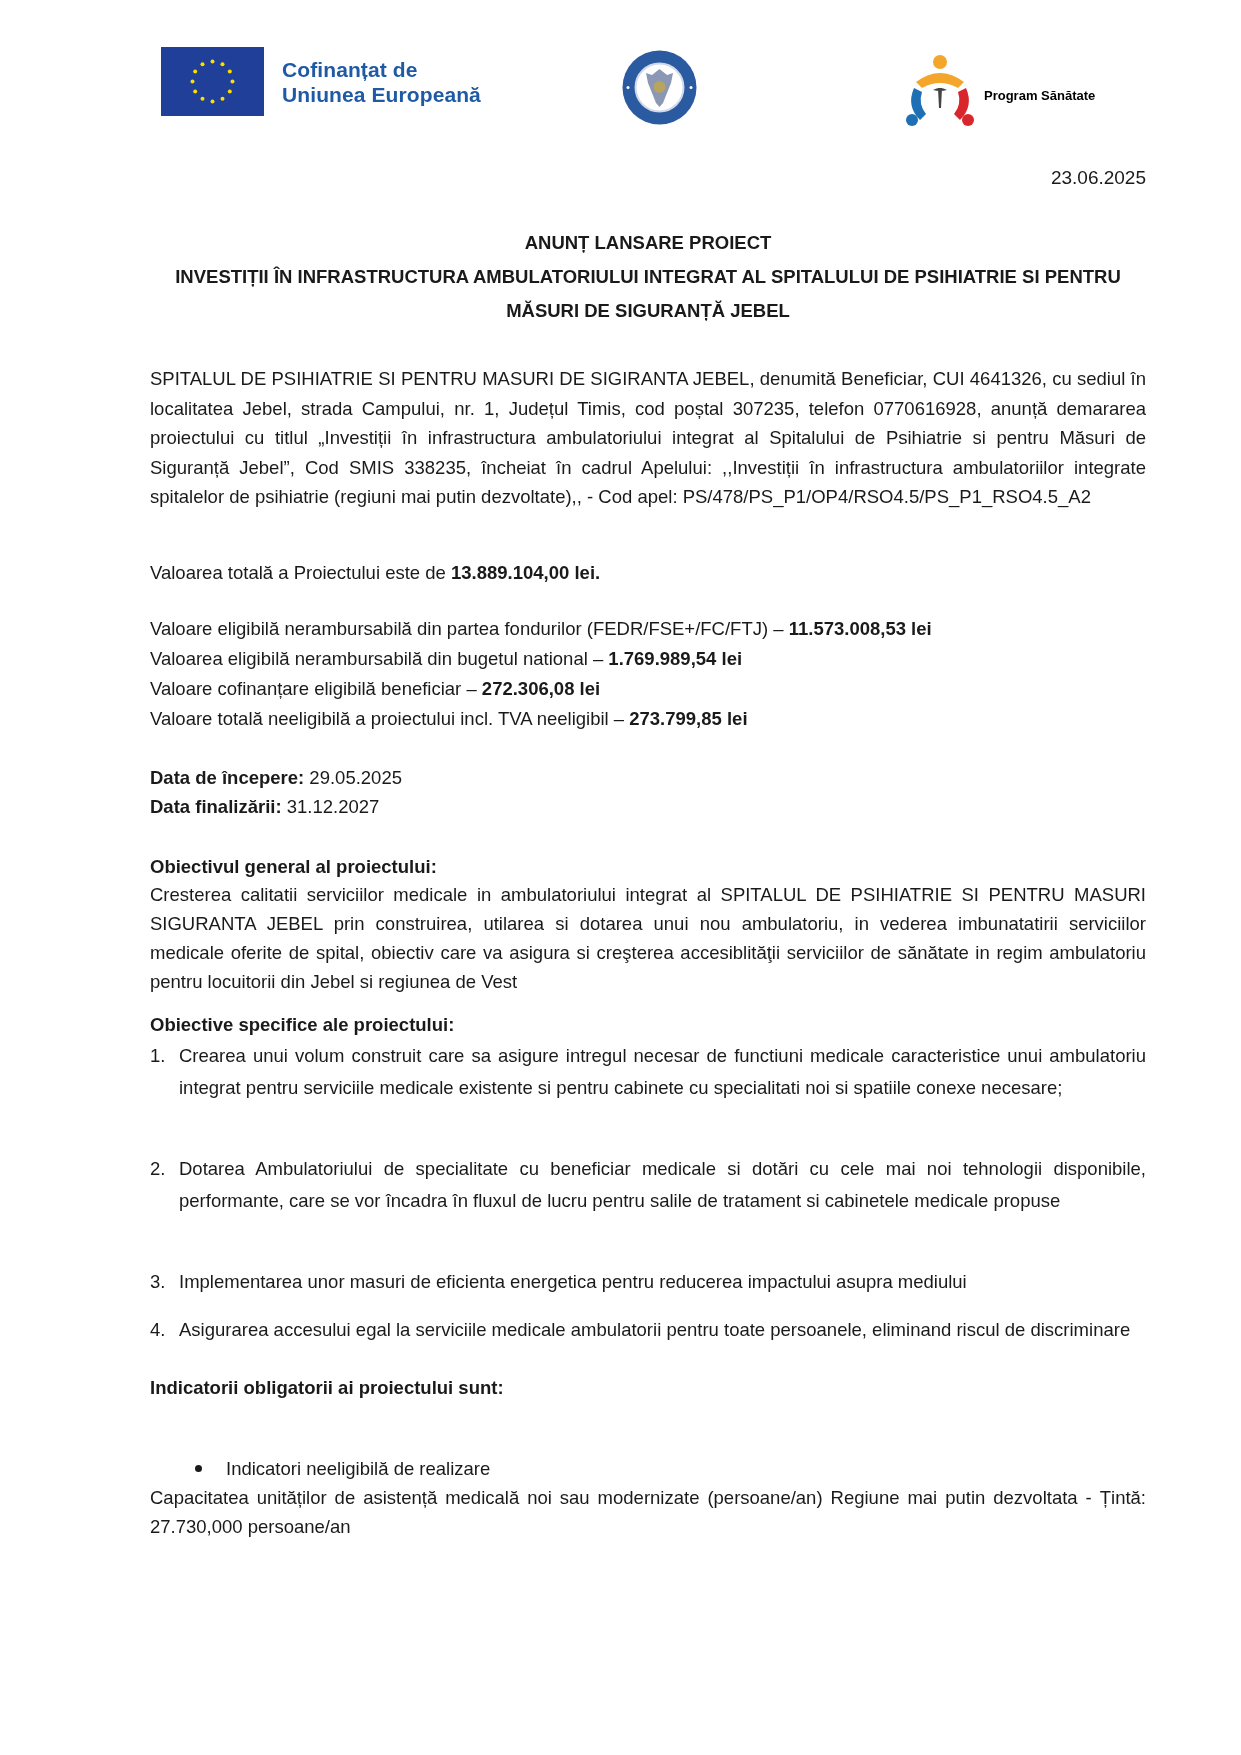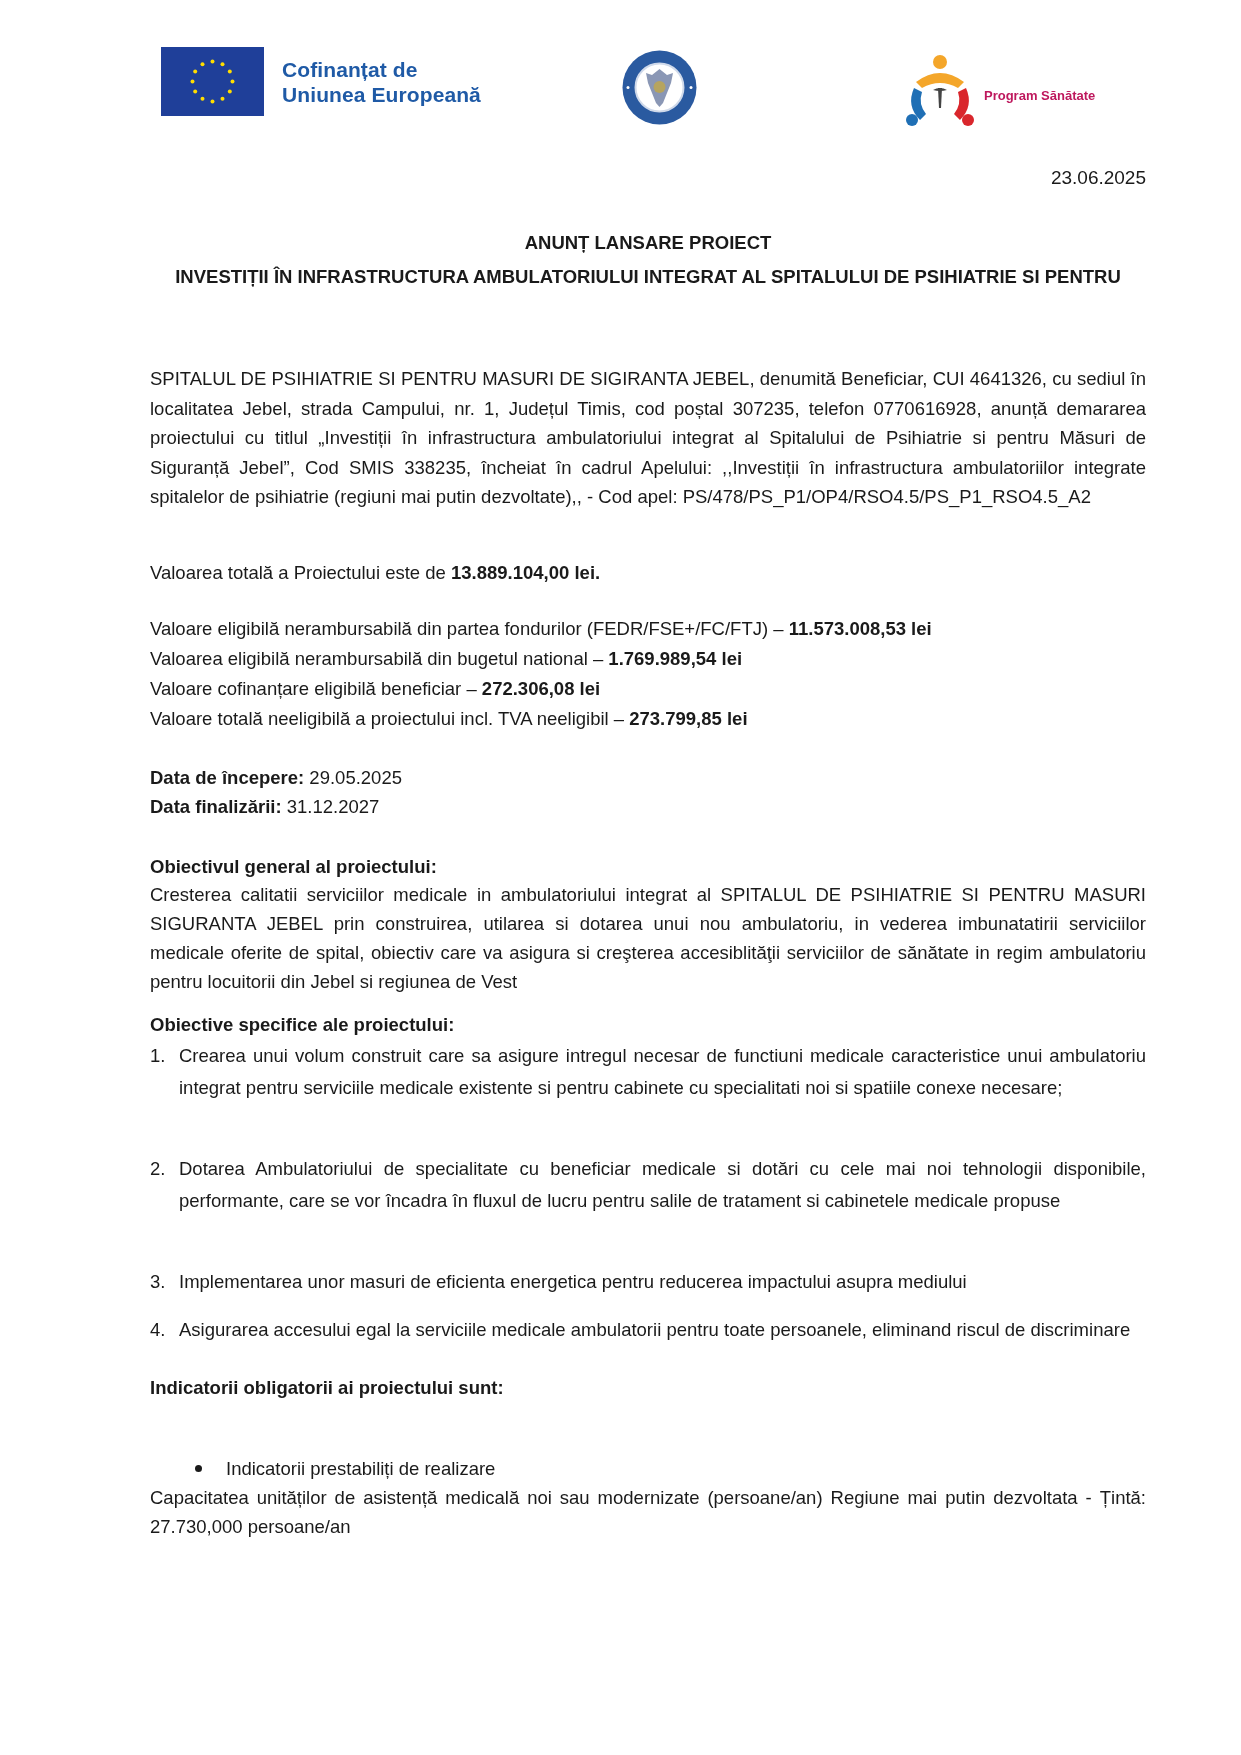--- a/index.html
+++ b/index.html
@@ -8,21 +8,21 @@
     font-family: "Liberation Sans", "DejaVu Sans", sans-serif;
     color: #1a1a1a;
   }
   .header { position: absolute; top: 0; left: 0; width: 1150px; height: 140px; }
   .eu-logo { position: absolute; left: 161px; top: 47px; display: flex; align-items: center; }
   .eu-flag { width: 103px; height: 69px; background: #1f3f99; position: relative; }
   .eu-flag svg { position: absolute; left: 0; top: 0; }
   .eu-text { margin-left: 18px; color: #1f5aa6; font-weight: bold; font-size: 21px; line-height: 25px; letter-spacing: 0.1px; }
   .gov-logo { position: absolute; left: 621px; top: 49px; width: 77px; height: 77px; }
   .ps-logo { position: absolute; left: 900px; top: 52px; display: flex; align-items: center; }
-  .ps-text { color: #be185d; font-weight: bold; font-size: 13px; margin-left: 4px; margin-top: 6px; }
+  .ps-text { color: #000000; font-weight: bold; font-size: 13px; margin-left: 4px; margin-top: 6px; }
 
   .date { position: absolute; right: 95px; top: 167px; font-size: 19px; }
   .title-block { position: absolute; left: 150px; top: 222px; width: 996px; text-align: center; font-weight: bold; font-size: 18.5px; line-height: 26px; }
   .title-block div { white-space: nowrap; margin-top: 8px; }
   .para { position: absolute; left: 150px; width: 996px; font-size: 18.5px; line-height: 29px; text-align: justify; text-align-last: left; }
   .line { position: absolute; left: 150px; font-size: 18.5px; line-height: 29px; white-space: nowrap; }
   b, .b { font-weight: bold; }
   .olist { position: absolute; left: 150px; width: 996px; font-size: 18.5px; margin: 0; padding: 0; list-style: none; }
   .olist li { position: relative; padding-left: 29px; line-height: 32px; text-align: justify; text-align-last: left; }
   .olist .num { position: absolute; left: 0; top: 0; }
@@ -82,20 +82,21 @@
     </svg>
     <span class="ps-text">Program Sănătate</span>
   </div>
 </div>
 
 <div class="date">23.06.2025</div>
 
 <div class="title-block">
   <div>ANUNȚ LANSARE PROIECT</div>
   <div>INVESTIȚII ÎN INFRASTRUCTURA AMBULATORIULUI INTEGRAT AL SPITALULUI DE PSIHIATRIE SI PENTRU</div>
+  <div>MĂSURI DE SIGURANȚĂ JEBEL</div>
 </div>
 
 <div class="para" style="top:364px; line-height:29.5px;">SPITALUL DE PSIHIATRIE SI PENTRU MASURI DE SIGIRANTA JEBEL, denumită Beneficiar, CUI 4641326, cu sediul în localitatea Jebel, strada Campului, nr. 1, Județul Timis, cod poștal 307235, telefon 0770616928, anunță demararea proiectului cu titlul „Investiții în infrastructura ambulatoriului integrat al Spitalului de Psihiatrie si pentru Măsuri de Siguranță Jebel”, Cod SMIS 338235, încheiat în cadrul Apelului: ,,Investiții în infrastructura ambulatoriilor integrate spitalelor de psihiatrie (regiuni mai putin dezvoltate),, - Cod apel: PS/478/PS_P1/OP4/RSO4.5/PS_P1_RSO4.5_A2</div>
 
 <div class="line" style="top:558px;">
   <span>Valoarea totală a Proiectului este de </span><b>13.889.104,00 lei.</b>
 </div>
 
 <div class="line" style="top:614px;">
   <span>Valoare eligibilă nerambursabilă din partea fondurilor (FEDR/FSE+/FC/FTJ) – </span><b>11.573.008,53 lei</b>
@@ -135,15 +136,15 @@
   <li><span class="num">3.</span><span>Implementarea unor masuri de eficienta energetica pentru reducerea impactului asupra mediului</span></li>
 </ul>
 <ul class="olist" style="top:1314px;">
   <li><span class="num">4.</span><span>Asigurarea accesului egal la serviciile medicale ambulatorii pentru toate persoanele, eliminand riscul de discriminare</span></li>
 </ul>
 
 <div class="line" style="top:1373px;">
   <b>Indicatorii obligatorii ai proiectului sunt:</b>
 </div>
 <div class="bullet-line" style="top:1454px;">
-  <span class="dot"></span><span>Indicatorii prestabiliți de realizare</span>
+  <span class="dot"></span><span>Indicatori neeligibilă de realizare</span>
 </div>
 <div class="para" style="top:1483px;">Capacitatea unităților de asistență medicală noi sau modernizate (persoane/an) Regiune mai putin dezvoltata - Țintă: 27.730,000 persoane/an</div>
 
 </body></html>

